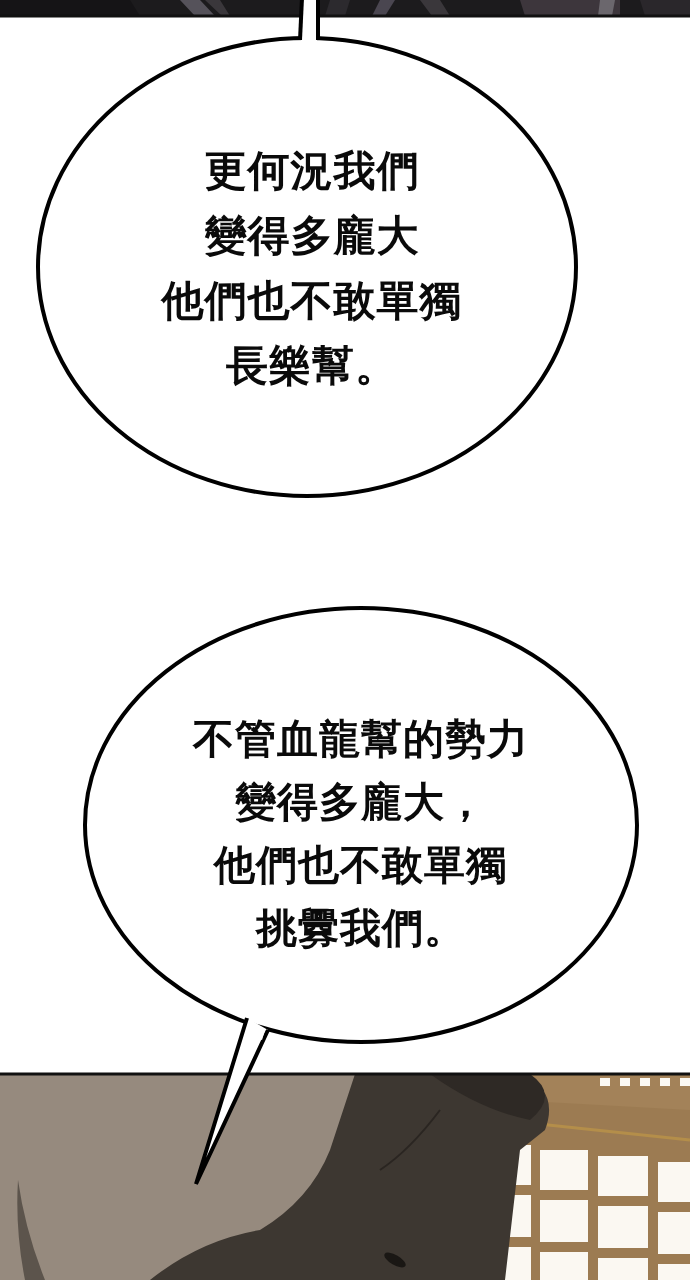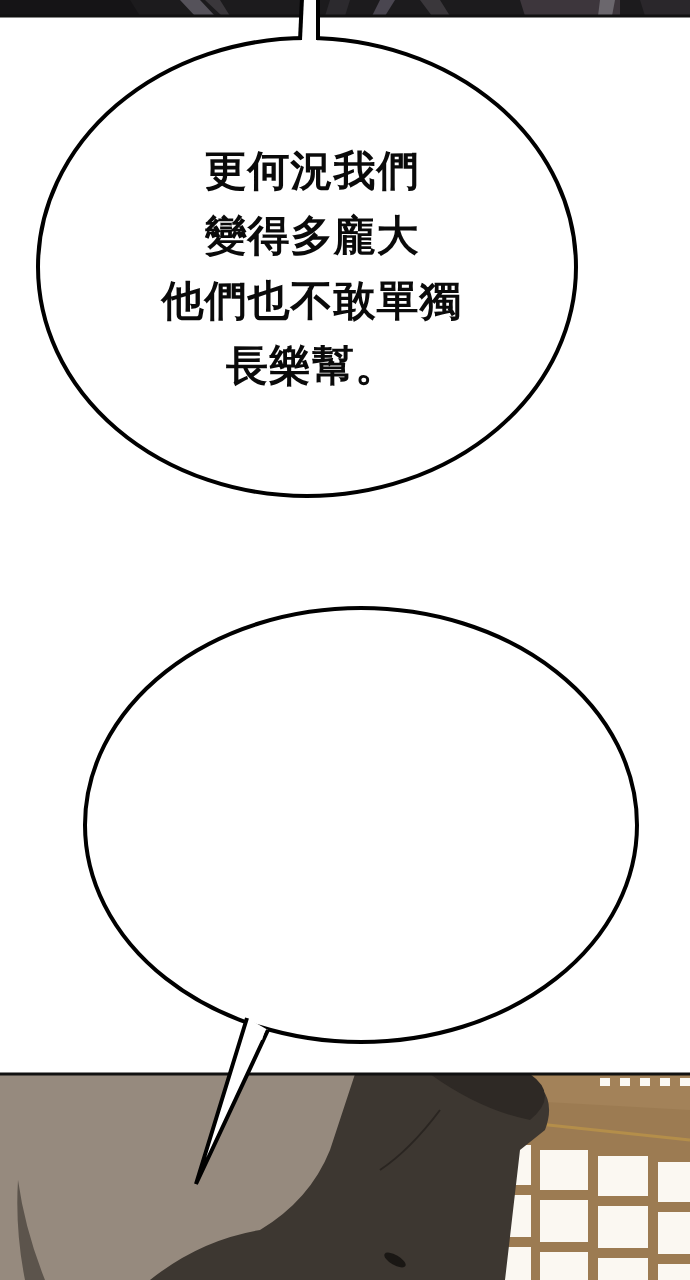--- a/index.html
+++ b/index.html
@@ -131,14 +131,20 @@
     </g>
   </svg>
 
   <div class="bubble-text bubble-1-text">
     <span class="line">更何況我們</span>
     <span class="line">變得多龐大</span>
     <span class="line">他們也不敢單獨</span>
     <span class="line">長樂幫。</span>
   </div>
 
+  <div class="bubble-text bubble-2-text">
+    <span class="line">不管血龍幫的勢力</span>
+    <span class="line">變得多龐大，</span>
+    <span class="line">他們也不敢單獨</span>
+    <span class="line">挑釁我們。</span>
+  </div>
 
 </div>
 
 </body></html>

